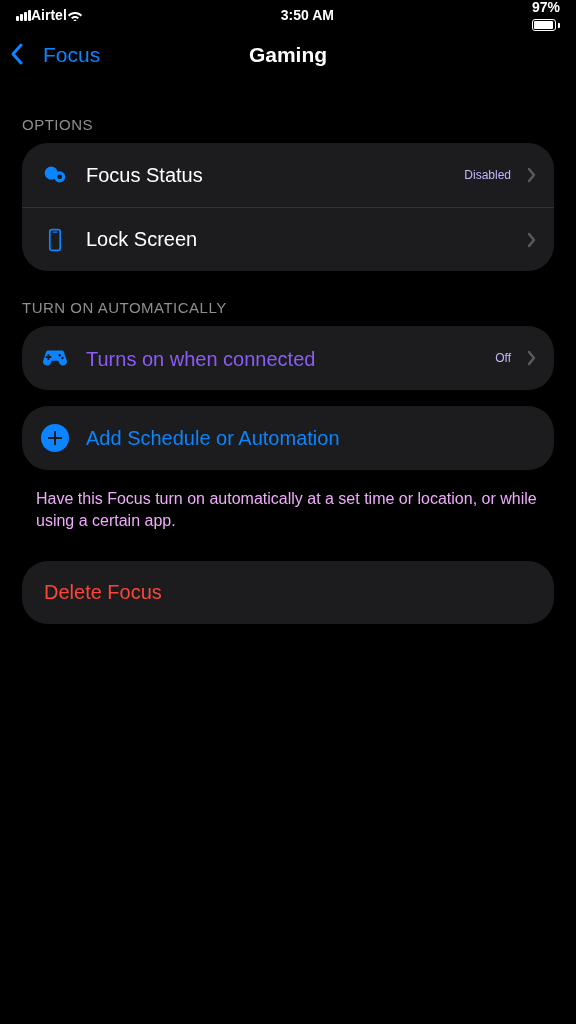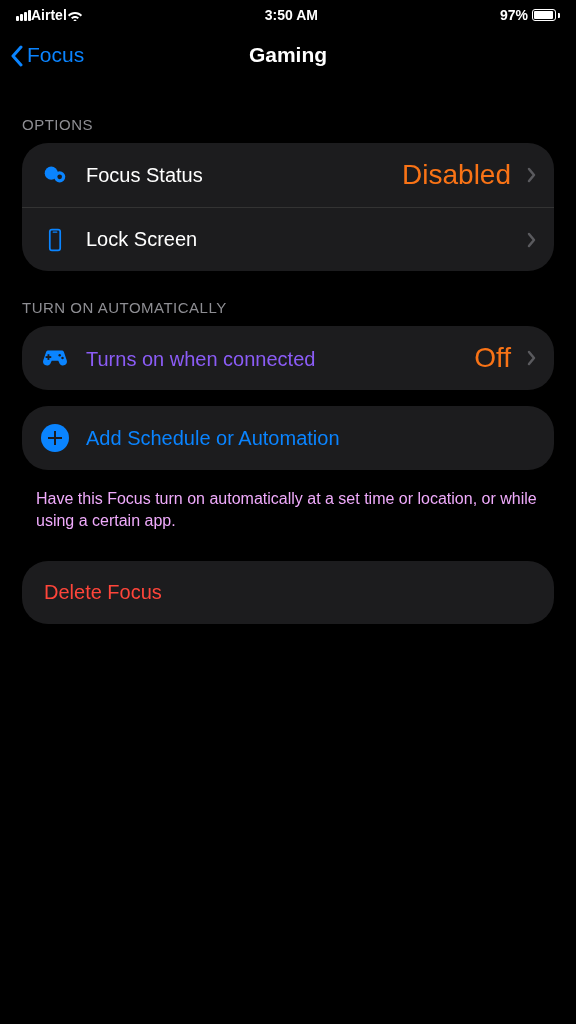--- a/index.html
+++ b/index.html
@@ -14,42 +14,42 @@
     .status-bar {
       height: 30px;
       display: flex;
       align-items: center;
       justify-content: space-between;
       padding: 0 16px;
       font-size: 14px;
       font-weight: 600;
     }
     .status-left { display: flex; align-items: center; }
-    .status-right { display: flex; gap: 4px; }
+    .status-right { display: flex; gap: 4px; flex-direction: column; }
     .signal-bars { display: flex; align-items: flex-end; gap: 1px; }
     .bar { width: 3px; background: #fff; border-radius: 1px; }
     .bar1 { height: 5px; } .bar2 { height: 7px; } .bar3 { height: 9px; } .bar4 { height: 11px; }
     .wifi-icon { width: 16px; height: 12px; }
     .battery { display: flex; align-items: center; gap: 2px; }
     .battery-body { width: 24px; height: 12px; border: 1px solid #fff; border-radius: 3px; position: relative; padding: 1px; }
     .battery-fill { background: #fff; height: 100%; width: 97%; border-radius: 1px; }
     .battery-tip { width: 2px; height: 5px; background: #fff; border-radius: 0 1px 1px 0; }
     .nav-bar {
       height: 50px;
       display: flex;
       align-items: center;
       position: relative;
       padding: 0 10px;
     }
     .back-button {
       display: flex;
-      align-items: flex-end;
+      align-items: flex-start;
       color: #0a84ff;
       font-size: 21px;
-      gap: 4px;
+      gap: 20px;
     }
     .back-chevron { width: 13px; height: 22px; }
     .page-title {
       position: absolute;
       left: 50%;
       transform: translateX(-50%);
       font-size: 21px;
       font-weight: 600;
     }
     .section-header {
@@ -69,21 +69,21 @@
     .row {
       display: flex;
       align-items: center;
       padding: 16px 18px;
       min-height: 64px;
       gap: 16px;
     }
     .row + .row { border-top: 1px solid #333; }
     .row-icon { width: 30px; height: 30px; display: flex; align-items: center; justify-content: center; flex-shrink: 0; }
     .row-label { font-size: 20px; flex: 1; }
-    .row-value { color: #f97316; font-size: 28px; }
+    .row-value { color: #c4b5fd; font-size: 12px; }
     .chevron { width: 9px; height: 16px; flex-shrink: 0; }
     .row-subtitle { color: #8b5cf6; font-size: 20px; margin-top: 2px; }
     .row-text-block { flex: 1; }
     .add-row { color: #0a84ff; }
     .add-icon-circle { width: 28px; height: 28px; background: #0a84ff; border-radius: 50%; display: flex; align-items: center; justify-content: center; color: #000; font-size: 22px; font-weight: 400; }
     .footer-text {
       color: #f0abfc;
       font-size: 16px;
       padding: 18px 36px 0;
       line-height: 1.4;

